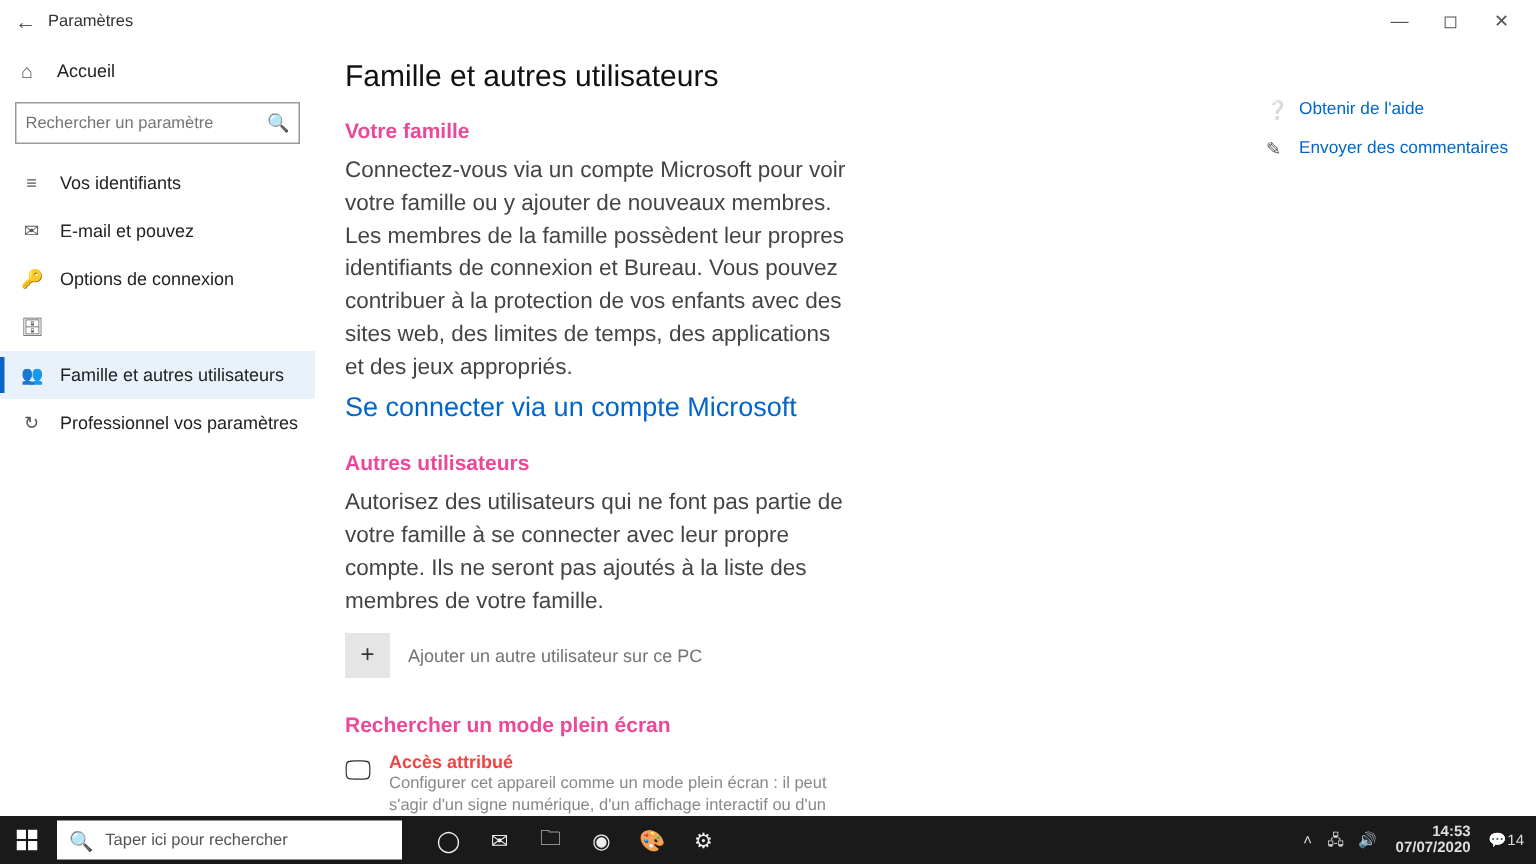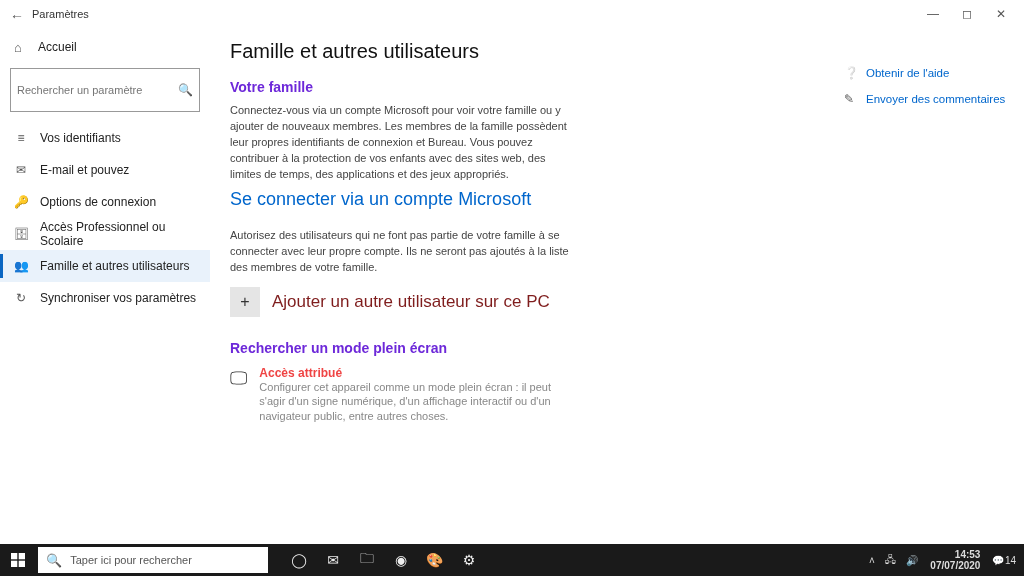--- a/index.html
+++ b/index.html
@@ -10,39 +10,39 @@
   .titlebar .back { width: 22px; text-align: center; font-size: 14px; color: #555; }
   .titlebar .title { margin-left: 4px; }
   .titlebar .spacer { flex: 1; }
   .titlebar .winbtn { width: 34px; height: 28px; display: flex; align-items: center; justify-content: center; font-size: 12px; color: #555; }
   
   .body { flex: 1; display: flex; min-height: 0; }
   
   .sidebar { width: 210px; padding: 4px 0 0 0; display: flex; flex-direction: column; font-size: 12px; color: #222; }
   .sidebar .home { display: flex; align-items: center; height: 30px; padding-left: 14px; gap: 10px; }
   .sidebar .home .icon { width: 14px; font-size: 13px; color: #555; }
-  .searchbox { margin: 6px 10px 10px 10px; height: 44px; border: 1px solid #999; display: flex; align-items: center; padding: 0 6px; background: #fff; }
+  .searchbox { margin: 6px 10px 10px 10px; height: 28px; border: 1px solid #999; display: flex; align-items: center; padding: 0 6px; background: #fff; }
   .searchbox input { flex: 1; border: none; outline: none; font-size: 11px; color: #666; background: transparent; }
   .searchbox .icon { color: #666; font-size: 12px; }
   .cat { font-weight: 600; font-size: 12px; padding: 4px 14px 12px 14px; }
   .navlist { display: flex; flex-direction: column; }
   .navitem { display: flex; align-items: center; height: 32px; padding-left: 14px; gap: 12px; position: relative; }
   .navitem .icon { width: 14px; font-size: 12px; color: #555; text-align: center; }
   .navitem.active { background: #e9f2fb; }
   .navitem.active::before { content: ""; position: absolute; left: 0; top: 4px; bottom: 4px; width: 3px; background: #0a66c2; }
   
   .main { flex: 1; padding: 12px 20px 0 20px; overflow: hidden; position: relative; }
   .main h1 { font-size: 20px; font-weight: 400; margin-bottom: 16px; color: #111; }
-  .main h2 { font-size: 14px; font-weight: 600; margin: 8px 0 8px 0; color: #6d28d9; }
-  .main p { font-size: 11px; color: #444; max-width: 340px; line-height: 1.45; }
+  .main h2 { font-size: 14px; font-weight: 600; margin: 8px 0 8px 0; color: #ec4899; }
+  .main p { font-size: 15px; color: #444; max-width: 340px; line-height: 1.45; }
   .link { color: #0066cc; font-size: 18px; margin-top: 6px; display: inline-block; }
   .section { margin-bottom: 18px; max-width: 340px; }
   .addrow { display: flex; align-items: center; gap: 12px; height: 40px; margin-top: 6px; }
   .addbtn { width: 30px; height: 30px; background: #e5e5e5; display: flex; align-items: center; justify-content: center; font-size: 16px; color: #333; }
-  .addrow .lbl { font-size: 17px; color: #7f1d1d; }
+  .addrow .lbl { font-size: 12px; color: #737373; }
   .userbox { border: 2px solid #2bb24c; margin-top: 8px; padding: 10px 12px 12px 12px; width: 310px; }
   .userrow { display: flex; align-items: center; gap: 10px; }
   .avatar { width: 28px; height: 28px; border-radius: 50%; background: #666; color: #eee; display: flex; align-items: center; justify-content: center; font-size: 14px; }
   .uinfo .uname { font-size: 12px; color: #222; }
   .uinfo .utype { font-size: 11px; color: #888; }
   .ubuttons { display: flex; gap: 10px; justify-content: flex-end; margin-top: 14px; }
   .graybtn { background: #d9d9d9; border: 1px solid #bbb; font-size: 11px; padding: 5px 10px; color: #222; }
   .kiosk { margin-top: 18px; }
   .kioskrow { display: flex; gap: 12px; margin-top: 10px; max-width: 340px; }
   .kioskicon { width: 26px; font-size: 18px; color: #333; text-align: center; padding-top: 2px; }
@@ -98,43 +98,43 @@
         <div class="navitem">
           <span class="icon">✉</span>
           <span>E-mail et pouvez</span>
         </div>
         <div class="navitem">
           <span class="icon">🔑</span>
           <span>Options de connexion</span>
         </div>
         <div class="navitem">
           <span class="icon">🗄</span>
-          <span>Accès Professionnel ou Scolaire</span>
         </div>
         <div class="navitem active">
           <span class="icon">👥</span>
           <span>Famille et autres utilisateurs</span>
         </div>
         <div class="navitem">
           <span class="icon">↻</span>
-          <span>Synchroniser vos paramètres</span>
+          <span>Professionnel vos paramètres</span>
         </div>
       </div>
     </div>
 
     <div class="main">
       <h1>Famille et autres utilisateurs</h1>
 
       <div class="section">
         <h2>Votre famille</h2>
         <p>Connectez-vous via un compte Microsoft pour voir votre famille ou y ajouter de nouveaux membres. Les membres de la famille possèdent leur propres identifiants de connexion et Bureau. Vous pouvez contribuer à la protection de vos enfants avec des sites web, des limites de temps, des applications et des jeux appropriés.</p>
         <a class="link">Se connecter via un compte Microsoft</a>
       </div>
 
       <div class="section">
+        <h2>Autres utilisateurs</h2>
         <p>Autorisez des utilisateurs qui ne font pas partie de votre famille à se connecter avec leur propre compte. Ils ne seront pas ajoutés à la liste des membres de votre famille.</p>
         <div class="addrow">
           <div class="addbtn">+</div>
           <div class="lbl">Ajouter un autre utilisateur sur ce PC</div>
         </div>
       </div>
 
       <div class="kiosk">
         <h2>Rechercher un mode plein écran</h2>
         <div class="kioskrow">

